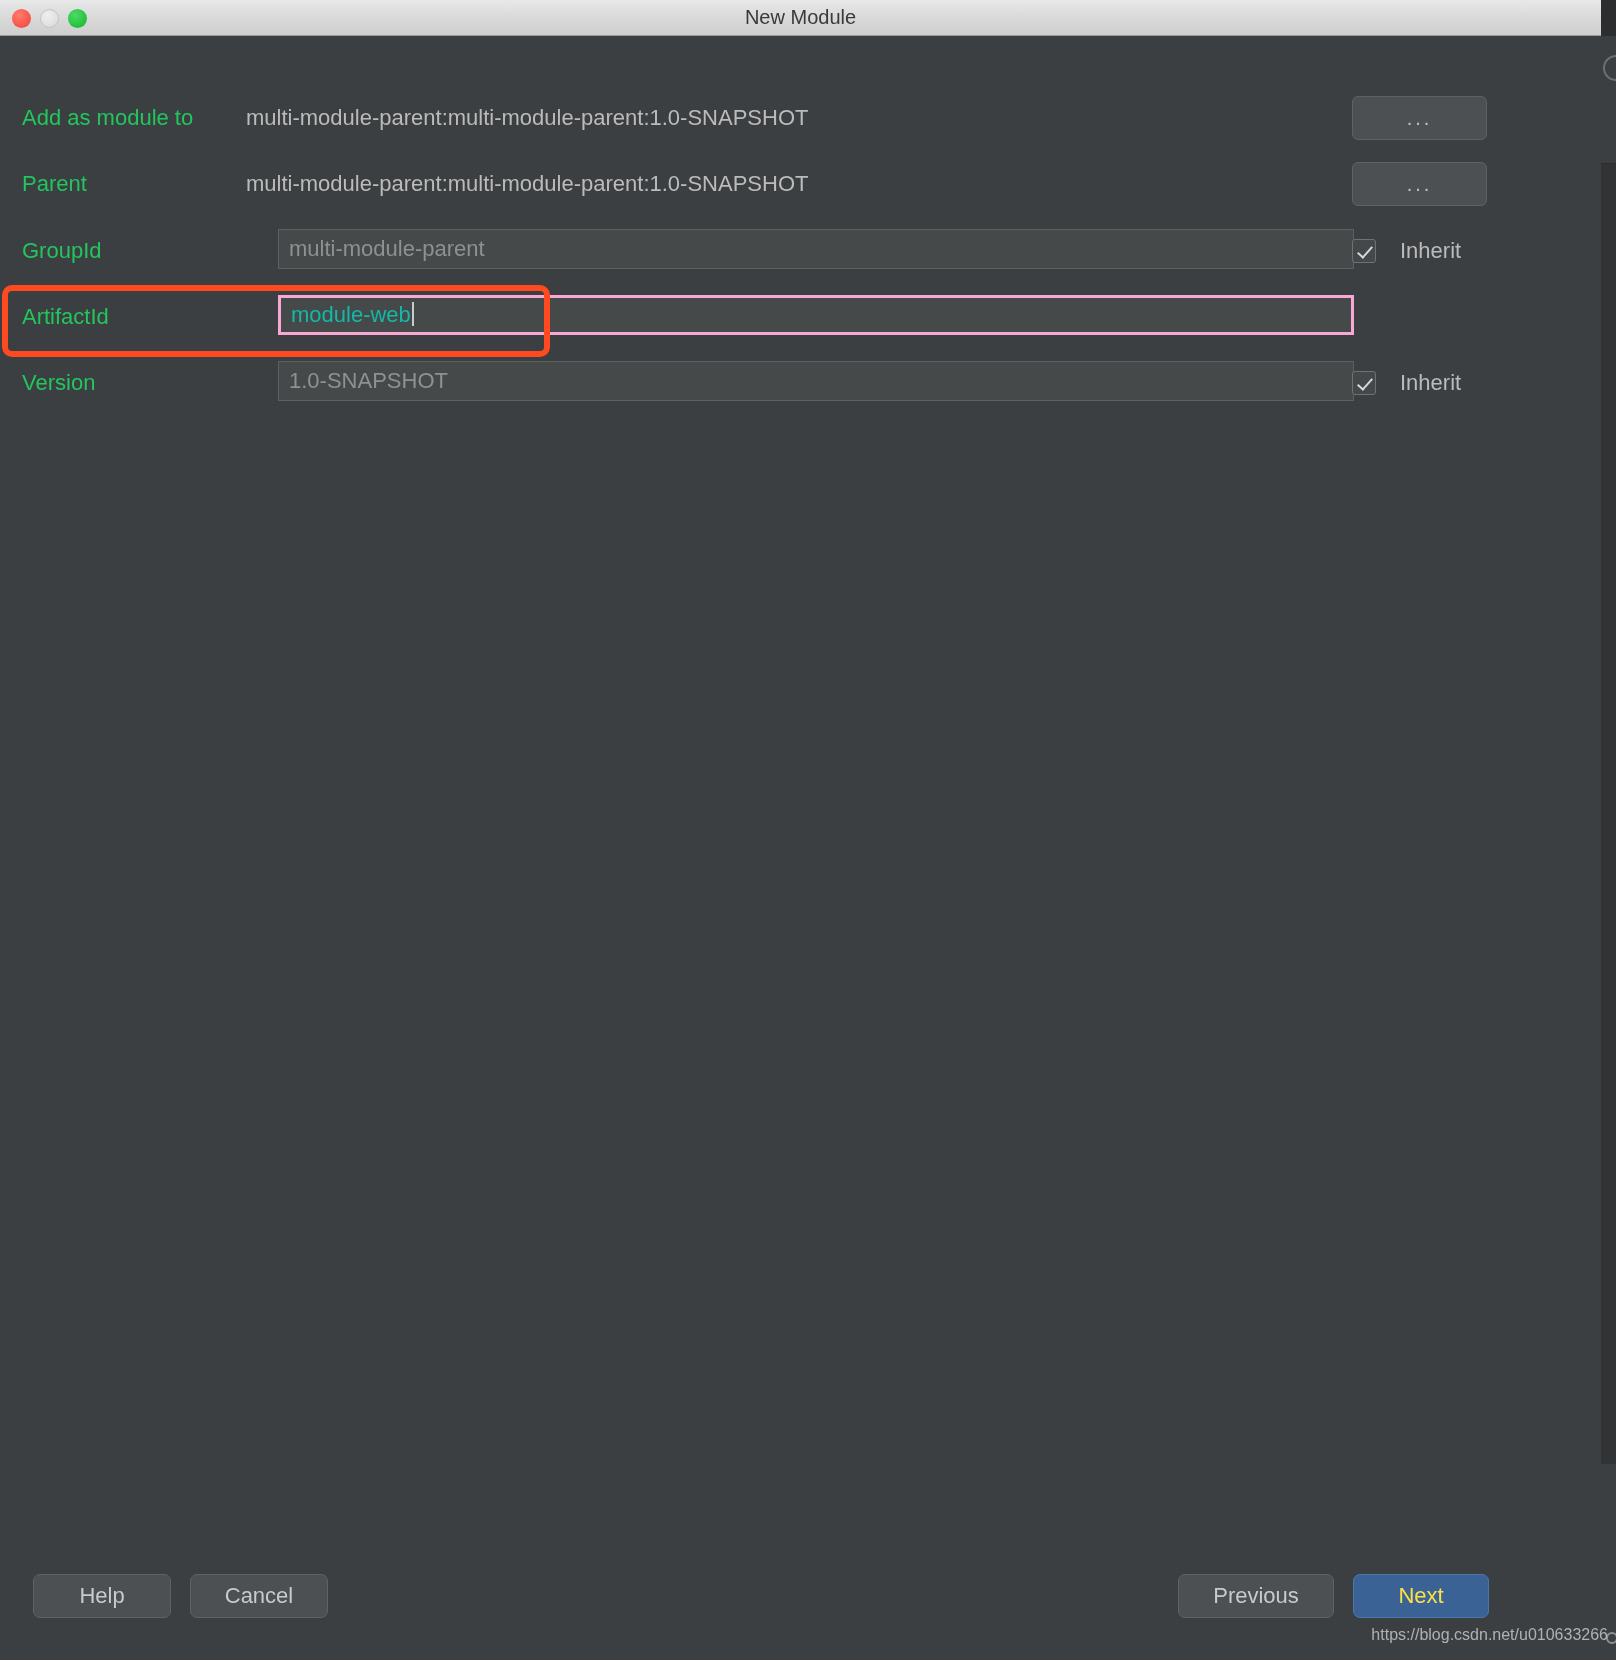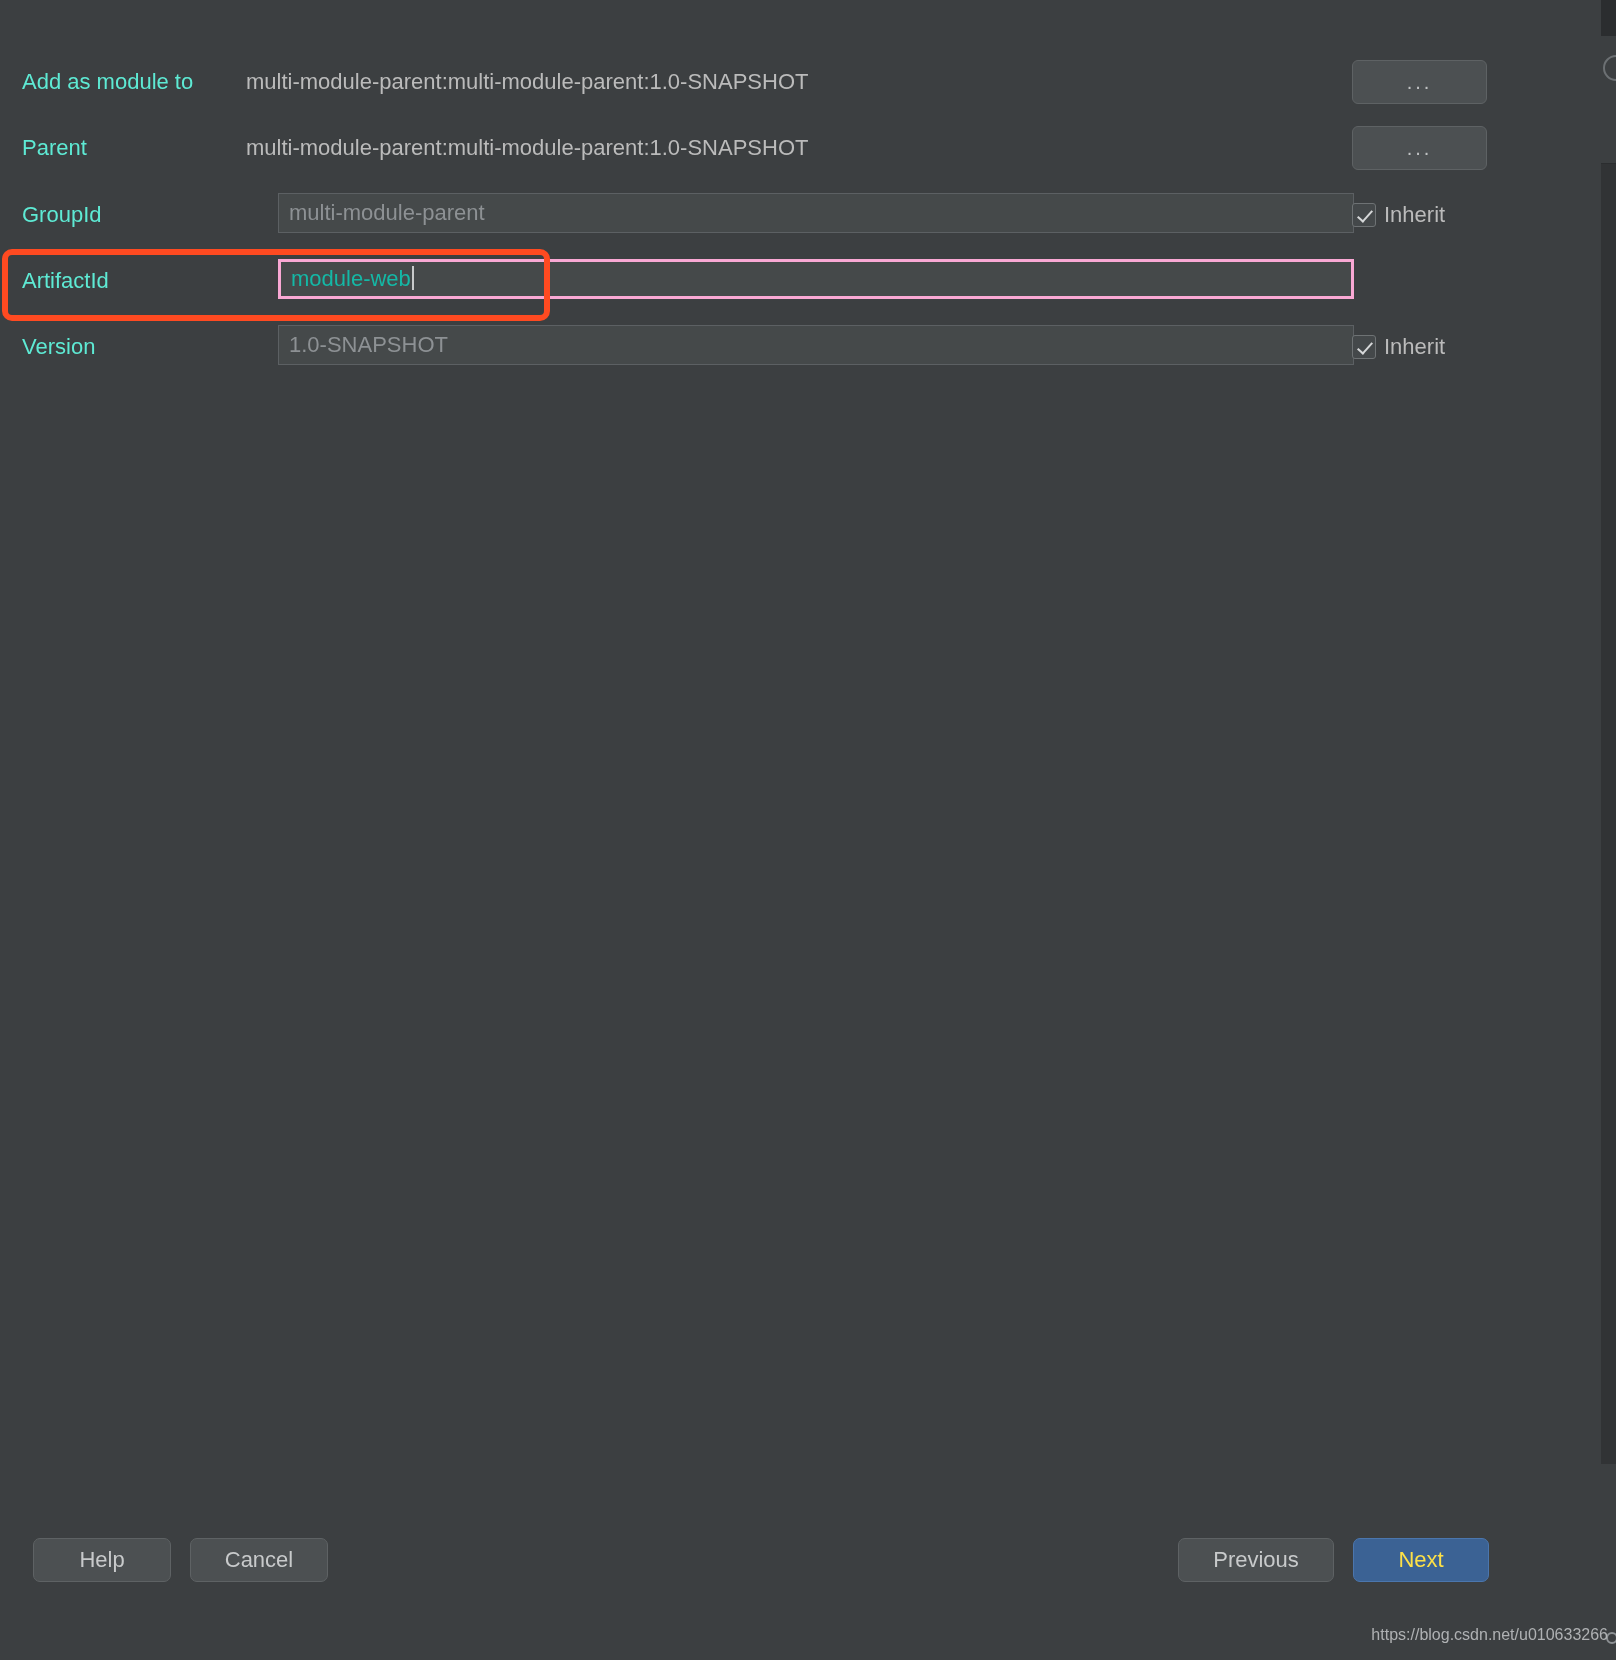--- a/index.html
+++ b/index.html
@@ -105,21 +105,21 @@
     left: 0;
     width: 1601px;
     height: 44px;
   }
   .row-label {
     position: absolute;
     left: 22px;
     top: 0;
     line-height: 44px;
     font-size: 22px;
-    color: #5eead4;
+    color: #22c55e;
     white-space: nowrap;
   }
   .row-value {
     position: absolute;
     left: 246px;
     top: 0;
     line-height: 44px;
     font-size: 22px;
     color: #bbbbbb;
     white-space: nowrap;
@@ -176,21 +176,21 @@
   }
 
   
   .inherit-wrap {
     position: absolute;
     left: 1352px;
     top: 0;
     height: 44px;
     display: flex;
     align-items: center;
-    gap: 8px;
+    gap: 24px;
   }
   .checkbox {
     width: 24px; height: 24px;
     background: #44484a;
     border: 1px solid #6e7274;
     border-radius: 3px;
     position: relative;
   }
   .checkbox::after {
     content: "";
@@ -268,20 +268,28 @@
 <div id="ide-background">
   <div id="ide-bg-panel-a"></div>
   <div id="ide-bg-circle"></div>
   <div id="ide-bg-panel-b"></div>
   <div id="ide-bg-panel-c"></div>
   <div id="ide-bg-dot"></div>
 </div>
 
 <div id="window">
 
+  <div id="titlebar">
+    <div class="traffic-lights">
+      <div class="light close"></div>
+      <div class="light min"></div>
+      <div class="light zoom"></div>
+    </div>
+    <div id="title-text">New Module</div>
+  </div>
 
   <div id="dialog-body">
 
     <div class="form-row" style="top:60px;">
       <div class="row-label">Add as module to</div>
       <div class="row-value">multi-module-parent:multi-module-parent:1.0-SNAPSHOT</div>
       <div class="browse-btn" style="top:0;">...</div>
     </div>
 
     <div class="form-row" style="top:126px;">

